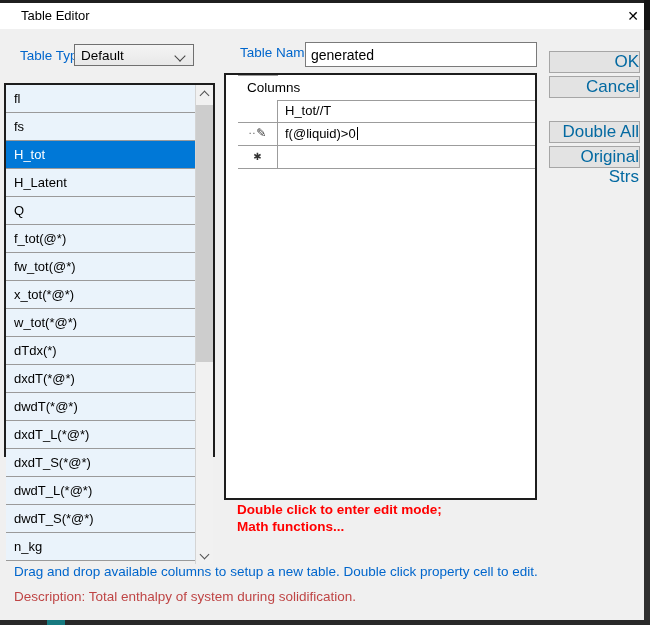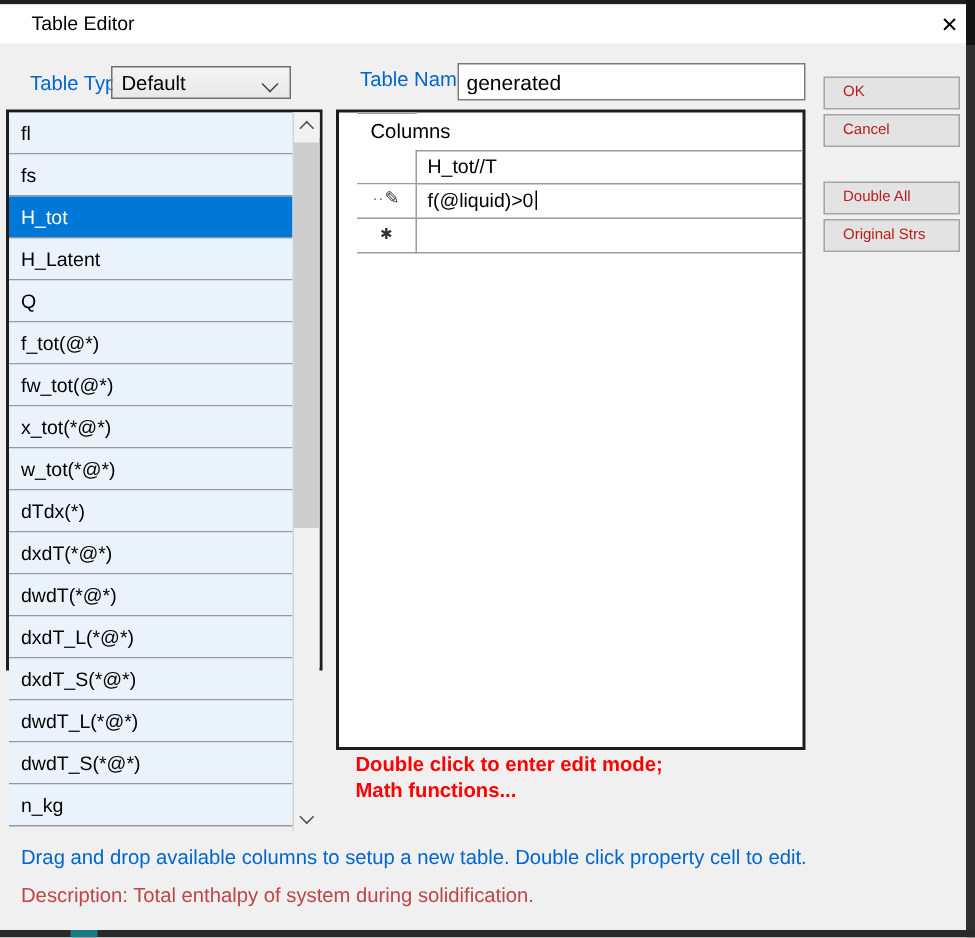--- a/index.html
+++ b/index.html
@@ -26,28 +26,28 @@
   .lbl-tablename{left:228px;top:42px;}
 
   .combo{left:74px;top:41px;width:120px;height:22px;background:linear-gradient(#f4f4f4,#e8e8e8);
          border:1px solid #707070;font-size:13.5px;color:#000;padding:3px 6px;}
   .combo .chev{position:absolute;right:9px;top:7px;width:7px;height:7px;
                border-right:1.4px solid #444;border-bottom:1.4px solid #444;transform:rotate(45deg);}
   .nameinput{left:305px;top:39px;width:232px;height:25px;border:1px solid #7a7a7a;background:#fff;
              font-family:"Liberation Sans",sans-serif;font-size:14px;padding:2px 5px;outline:none;}
 
   .btn{left:549px;width:91px;height:22px;background:#e3e3e3;border:1px solid #a6a6a6;
-       font-size:10px;color:#b91c1c;text-align:left;line-height:20px;cursor:default;}
+       font-size:17px;color:#0369a1;text-align:right;line-height:20px;cursor:default;}
   .btn-ok{top:48px;}
   .btn-cancel{top:73px;}
   .btn-clear{top:118px;}
   .btn-orig{top:143px;}
 
   
-  .listpanel{left:4px;top:70px;width:211px;height:374px;border:2px solid #1d1d1d;background:#eaf3fb;}
+  .listpanel{left:4px;top:80px;width:211px;height:374px;border:2px solid #1d1d1d;background:#eaf3fb;}
   .listitems{position:absolute;left:0;top:0;width:190px;height:479px;overflow:hidden;}
   .list-item{box-sizing:border-box;height:28px;line-height:27px;padding-left:8px;font-size:13px;
              color:#000;background:var(--list_item_bg,#eaf3fb);border-bottom:1px solid #9a9a9a;}
   .list-item.selected{background:var(--selection_blue,#0078d7);color:#fff;}
   .vscroll{position:absolute;right:0;top:0;width:17px;height:479px;background:#f1f1f1;border-left:1px solid #d4d4d4;}
   .sbtn{position:absolute;left:0;width:17px;height:17px;background:#f1f1f1;}
   .sbtn .chev{position:absolute;left:5px;width:6px;height:6px;
               border-right:1.4px solid #505050;border-bottom:1.4px solid #505050;}
   .sbtn-up{top:0;}
   .sbtn-up .chev{top:7px;transform:rotate(-135deg);}

